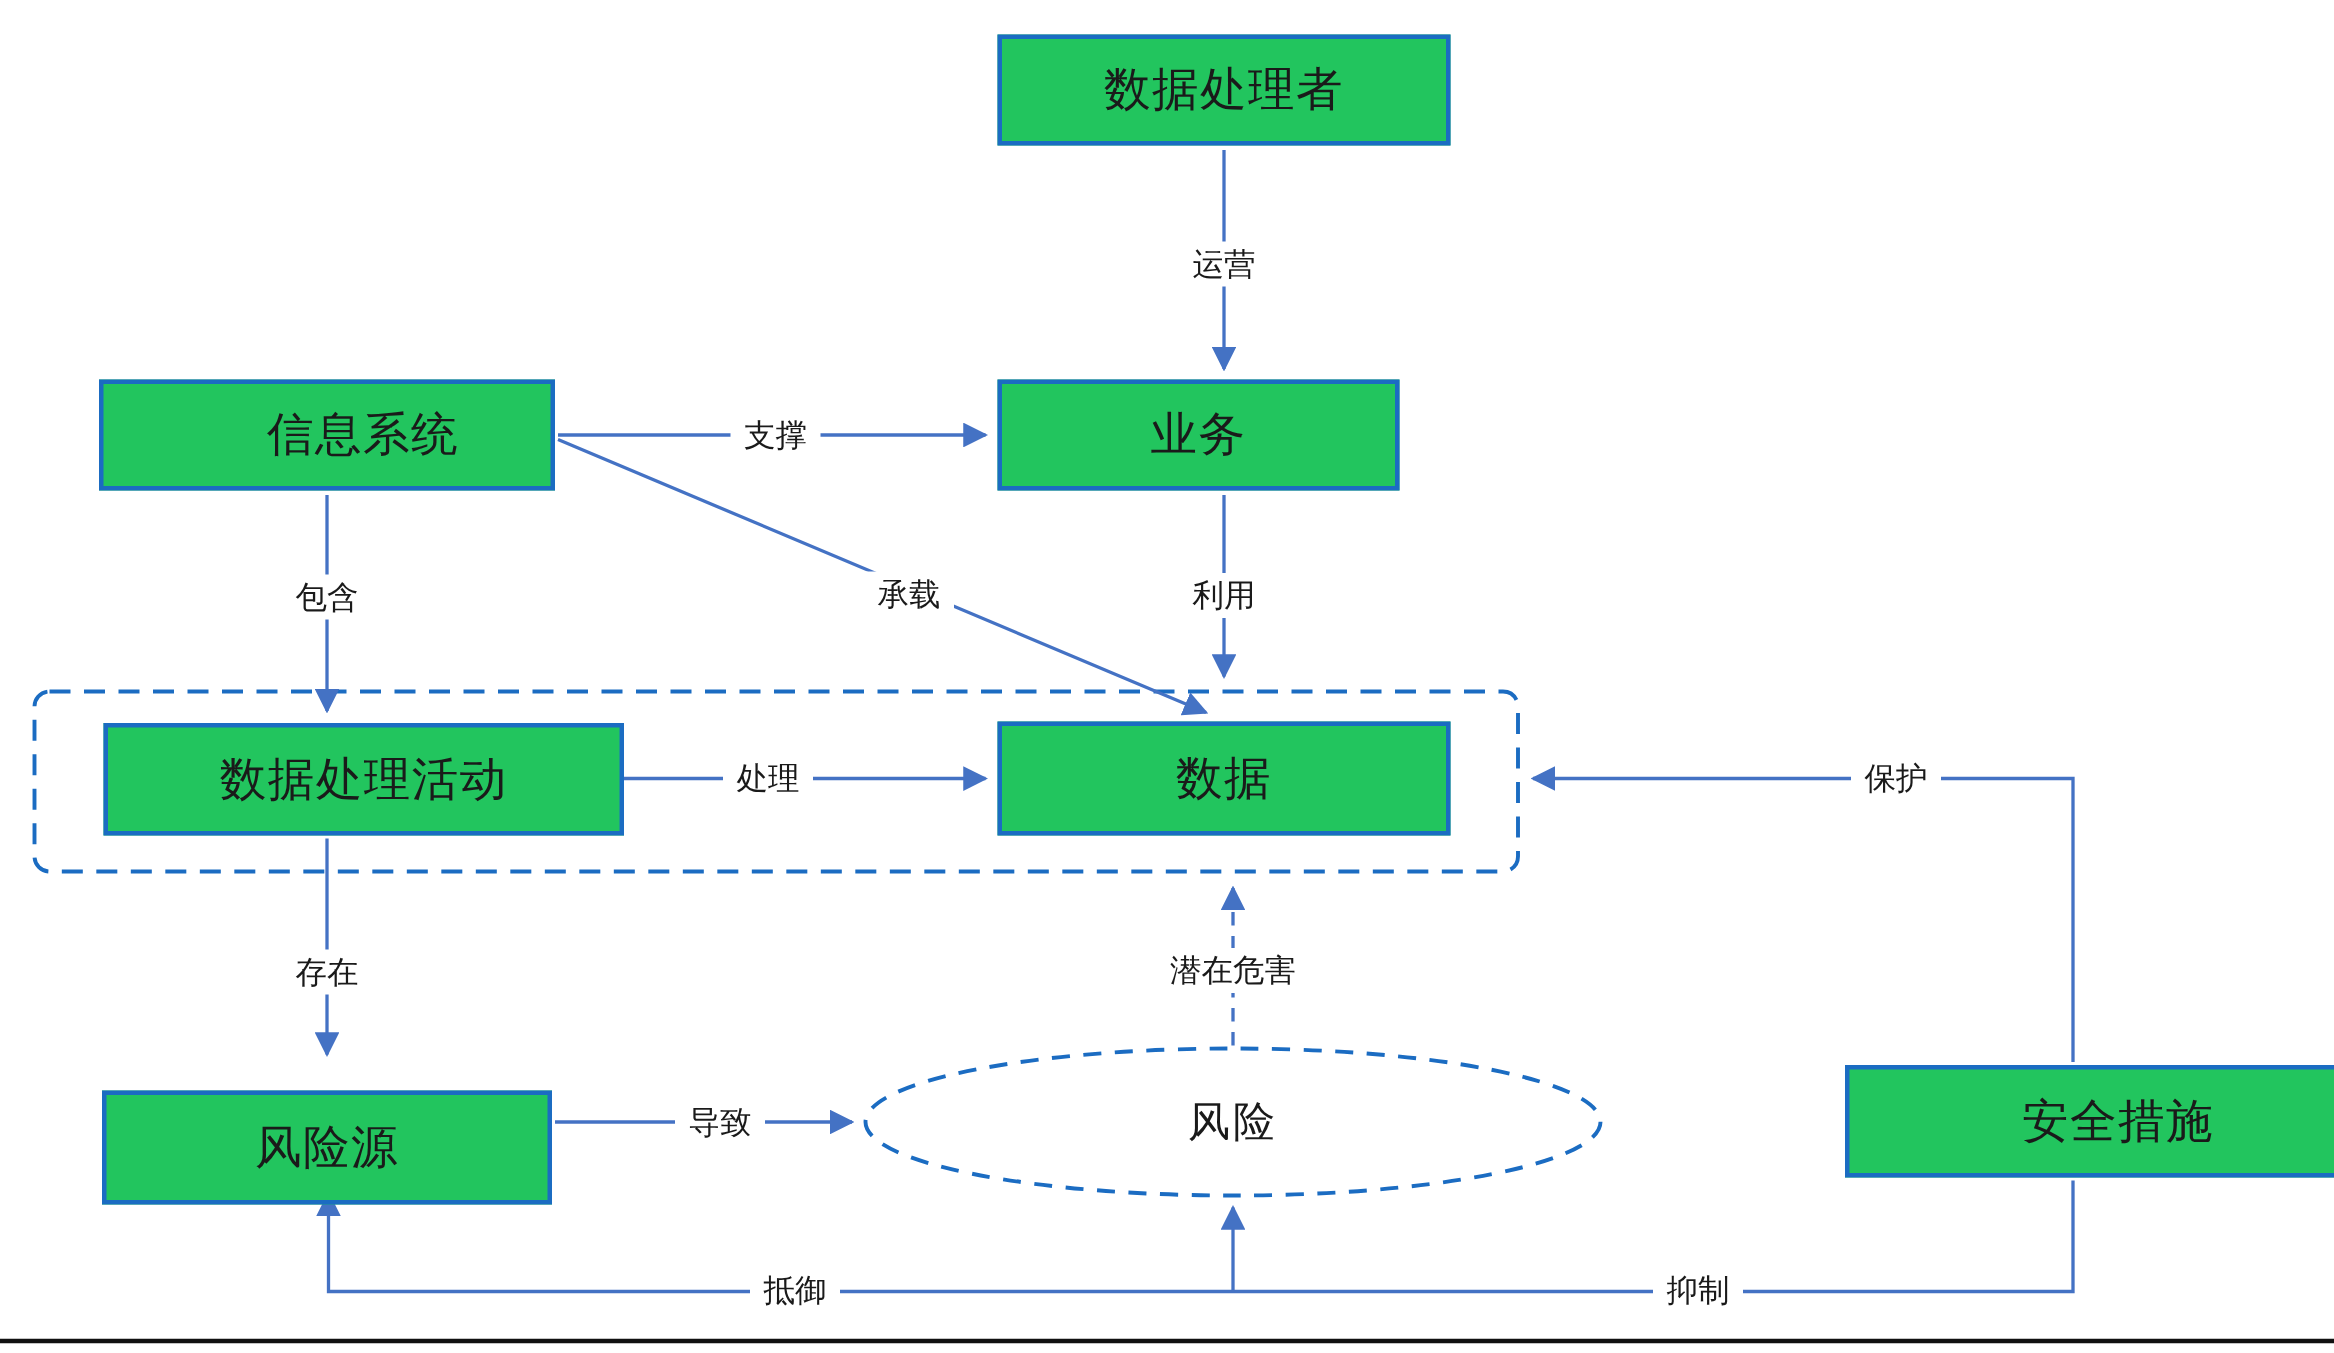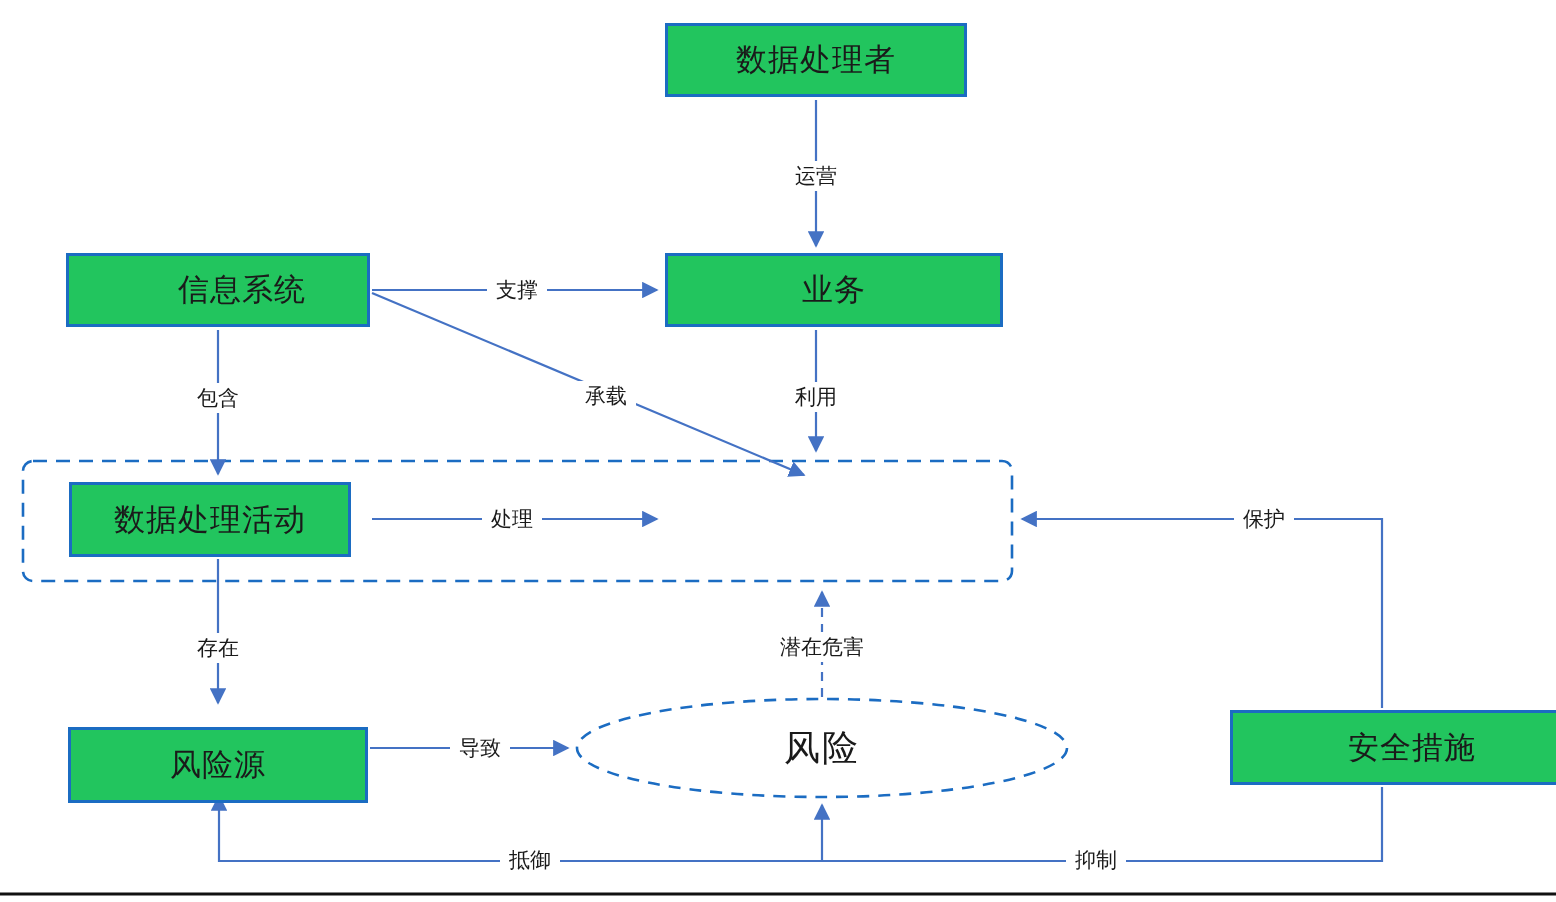--- a/index.html
+++ b/index.html
@@ -25,21 +25,21 @@
     border:3px solid var(--node-border);
     display:flex;align-items:center;justify-content:center;
     font-size:31px;
     letter-spacing:1px;
     box-sizing:border-box;
     z-index:3;
   }
   .ellipse-label{
     position:absolute;
     transform:translate(-50%,-50%);
-    font-size:36px;
+    font-size:28px;
     letter-spacing:2px;
     z-index:3;
   }
   .edge-label{
     position:absolute;
     transform:translate(-50%,-50%);
     background:#ffffff;
     padding:1px 9px;
     font-size:21px;
     white-space:nowrap;
@@ -77,24 +77,25 @@
       <path d="M822 861 V805" marker-end="url(#ah)"></path>
     </g>
 
     <path d="M0 894 H1556" stroke="#111111" stroke-width="3"></path>
   </svg>
 
   <div class="node" style="left:665px;top:23px;width:302px;height:74px;">数据处理者</div>
 
   <div class="node" style="left:66px;top:253px;width:304px;height:74px;padding-left:48px;">信息系统</div>
 
-  <div class="node" style="left:665px;top:253px;width:338px;height:74px;">业务</div>
+  <div class="node" style="left:665px;top:253px;width:268px;height:74px;">业务</div>
 
-  <div class="node" style="left:69px;top:482px;width:282px;height:75px;">数据处理活动</div>
+  <div class="node" style="left:69px;top:482px;width:347px;height:75px;">数据处理活动</div>
 
+  <div class="node" style="left:665px;top:481px;width:302px;height:76px;">数据</div>
 
   <div class="node" style="left:68px;top:711px;width:300px;height:76px;margin-top:16px;">风险源</div>
 
   <div class="node" style="left:1230px;top:710px;width:364px;height:75px;">安全措施</div>
 
   <div class="ellipse-label" style="left:822px;top:748px;">风险</div>
 
   <span class="edge-label" style="left:816px;top:176px;">运营</span>
 
   <span class="edge-label" style="left:517px;top:290px;">支撑</span>
@@ -110,15 +111,15 @@
   <span class="edge-label" style="left:218px;top:648px;text-align:right;">存在</span>
 
   <span class="edge-label" style="left:480px;top:748px;">导致</span>
 
   <span class="edge-label" style="left:822px;top:647px;">潜在危害</span>
 
   <span class="edge-label" style="left:1264px;top:519px;">保护</span>
 
   <span class="edge-label" style="left:530px;top:860px;">抵御</span>
 
-  <span class="edge-label" style="left:1096px;top:860px;">抑制</span>
+  <span class="edge-label" style="left:1132px;top:860px;">抑制</span>
 
 </div>
 
 </body></html>

